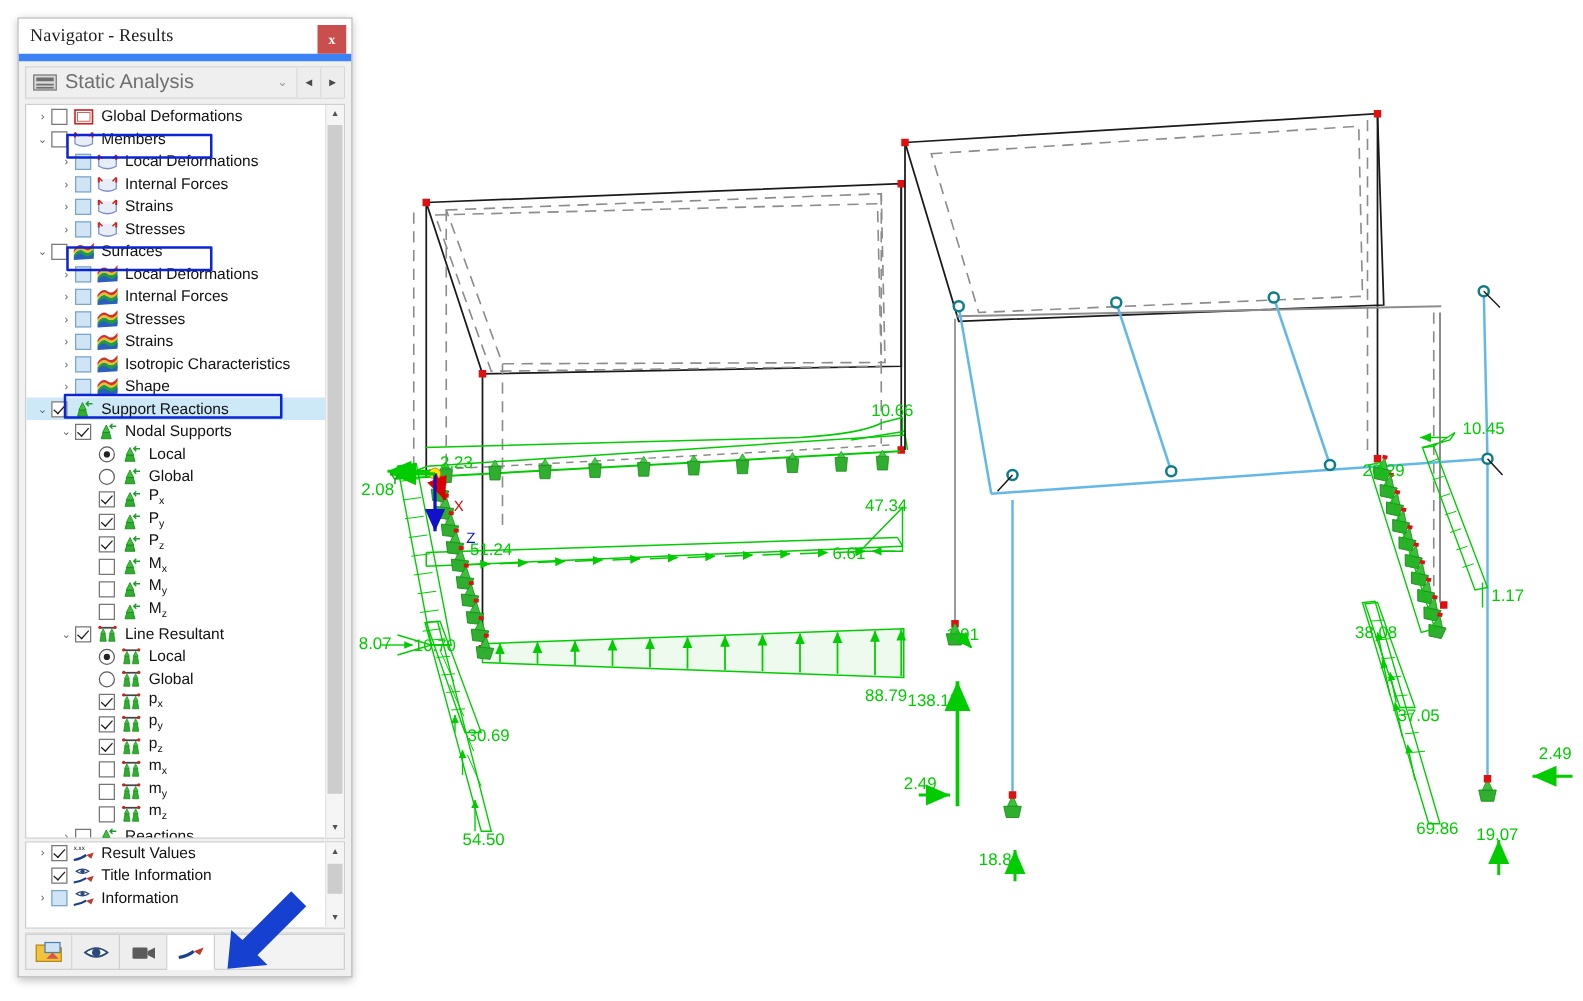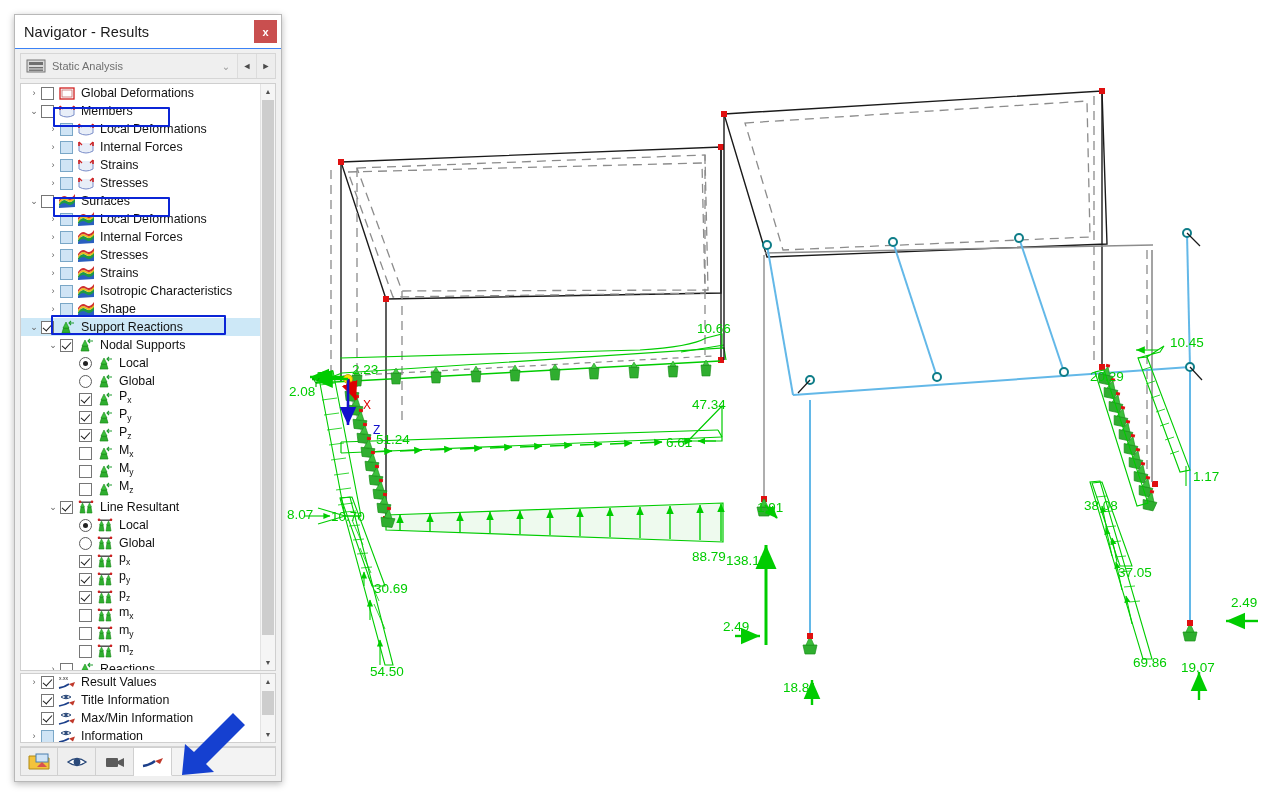--- a/index.html
+++ b/index.html
@@ -24,45 +24,46 @@
     position: absolute; left: 14px; top: 14px;
     width: 268px; height: 768px;
     background: #f0f0f0;
     border: 1px solid #b8b8b8;
     box-shadow: 0 2px 7px rgba(0,0,0,0.28);
     display: flex; flex-direction: column;
   }
   .nav-titlebar {
     height: 34px; min-height: 34px;
     background: #ffffff;
-    border-bottom: 1px solid #3b82f6;
+    border-bottom: 6px solid #3b82f6;
     display: flex; align-items: center;
     padding-left: 9px;
     position: relative;
+    font-family: Liberation Serif, serif;
   }
   .nav-title { font-size: 14.5px; color: #1b1b1b; letter-spacing: .1px; }
   .close-btn {
     position: absolute; right: 4px; top: 5px;
     width: 23px; height: 23px;
     background: #c94f4f; color: #ffffff;
     display: flex; align-items: center; justify-content: center;
     font-size: 11px; font-weight: bold; cursor: pointer;
   }
   .nav-combo-row {
     height: 26px; min-height: 26px;
     margin: 4px 5px 0 5px;
     background: #efefef;
     border: 1px solid #d6d6d6;
     display: flex; align-items: center;
   }
   .combo-icon {
     width: 20px; height: 16px; margin-left: 5px; margin-right: 6px;
     flex: 0 0 auto;
   }
-  .combo-text { flex: 1; font-size: 11px; color: #6f6f6f; }
+  .combo-text { flex: 1; font-size: 16px; color: #6f6f6f; }
   .combo-caret {
     width: 22px; text-align: center; color: #9a9a9a; font-size: 10px;
   }
   .combo-arrow {
     width: 19px; height: 24px; border-left: 1px solid #dcdcdc;
     background: #ededed; display: flex; align-items: center; justify-content: center;
     font-size: 9px; color: #4a4a4a; cursor: pointer;
   }
 
   .tree-wrap {
@@ -950,32 +951,20 @@
               <div style="width: 6px; min-width: 6px;"></div>
               <div class="expander"></div>
               <div class="cb checked"></div>
               <svg class="ticon" viewBox="0 0 18 15">
                 <path d="M3,4 Q8,0.5 13,4 Q8,7.5 3,4 z" fill="#ffffff" stroke="#2b4a7a" stroke-width="1"></path>
                 <circle cx="8" cy="4" r="1.7" fill="#2b4a7a"></circle>
                 <path d="M1,13 Q7,12 11,9.5" fill="none" stroke="#1b3f8a" stroke-width="1.7"></path>
                 <path d="M11,9.5 L17,7.5 L15,12.5 z" fill="#c0392b"></path>
               </svg>
               <span class="tlabel">Title Information</span>
-            </div>
-            <div class="trow">
-              <div style="width: 6px; min-width: 6px;"></div>
-              <div class="expander"></div>
-              <div class="cb checked"></div>
-              <svg class="ticon" viewBox="0 0 18 15">
-                <path d="M3,4 Q8,0.5 13,4 Q8,7.5 3,4 z" fill="#ffffff" stroke="#2b4a7a" stroke-width="1"></path>
-                <circle cx="8" cy="4" r="1.7" fill="#2b4a7a"></circle>
-                <path d="M1,13 Q7,12 11,9.5" fill="none" stroke="#1b3f8a" stroke-width="1.7"></path>
-                <path d="M11,9.5 L17,7.5 L15,12.5 z" fill="#c0392b"></path>
-              </svg>
-              <span class="tlabel">Max/Min Information</span>
             </div>
             <div class="trow">
               <div style="width: 6px; min-width: 6px;"></div>
               <div class="expander">›</div>
               <div class="cb blue"></div>
               <svg class="ticon" viewBox="0 0 18 15">
                 <path d="M3,4 Q8,0.5 13,4 Q8,7.5 3,4 z" fill="#ffffff" stroke="#2b4a7a" stroke-width="1"></path>
                 <circle cx="8" cy="4" r="1.7" fill="#2b4a7a"></circle>
                 <path d="M1,13 Q7,12 11,9.5" fill="none" stroke="#1b3f8a" stroke-width="1.7"></path>
                 <path d="M11,9.5 L17,7.5 L15,12.5 z" fill="#c0392b"></path>

